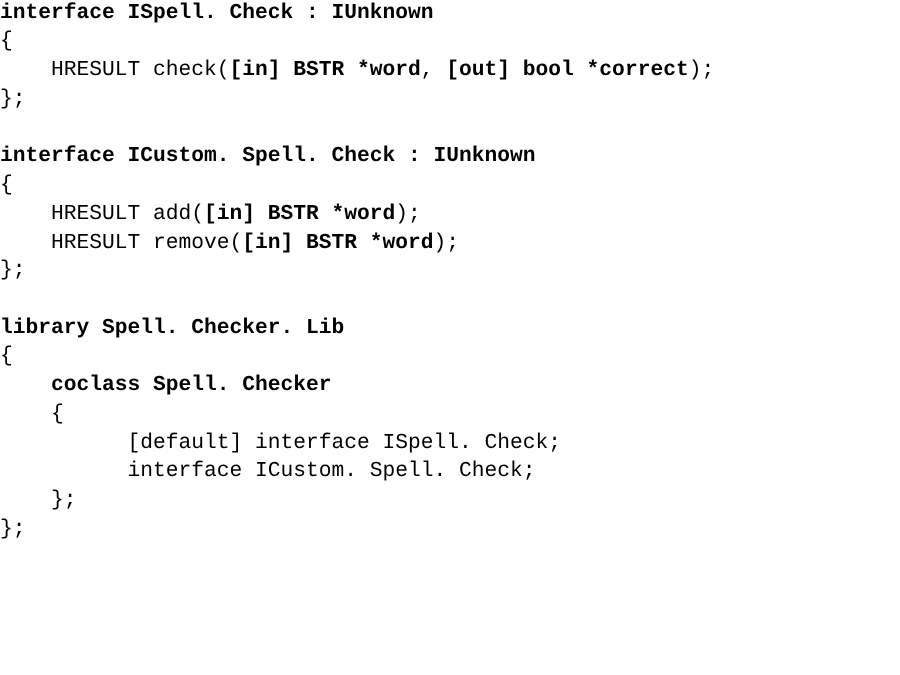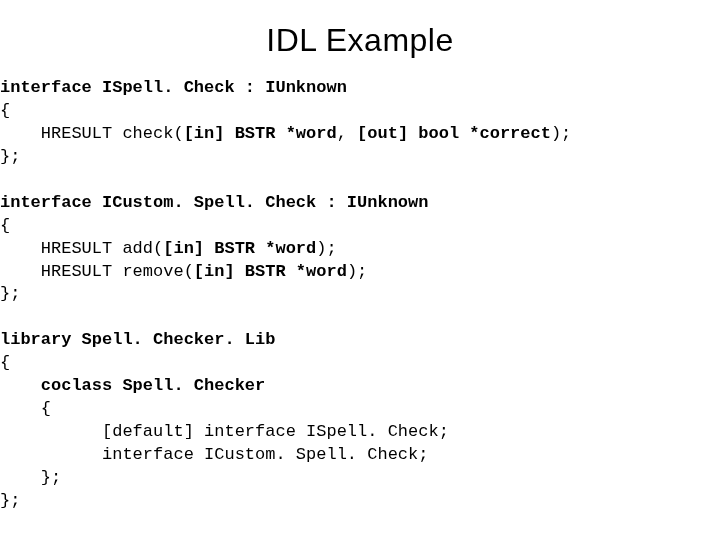--- a/index.html
+++ b/index.html
@@ -31,21 +31,20 @@
     line-height: 1.35;
     white-space: pre;
     padding-right: 40px;
   }
   .b { font-weight: bold; }
 </style>
 </head>
 <body>
 
 <div class="slide">
-  <div class="title">IDL Example</div>
 
   <div class="code"><span class="b">interface ISpell. Check : IUnknown</span>
 <span>{</span>
 <span>    HRESULT check(</span><span class="b">[in] BSTR *word</span><span>, </span><span class="b">[out] bool *correct</span><span>);</span>
 <span>};</span>
 <span></span>
 <span class="b">interface ICustom. Spell. Check : IUnknown</span>
 <span>{</span>
 <span>    HRESULT add(</span><span class="b">[in] BSTR *word</span><span>);</span>
 <span>    HRESULT remove(</span><span class="b">[in] BSTR *word</span><span>);</span>

